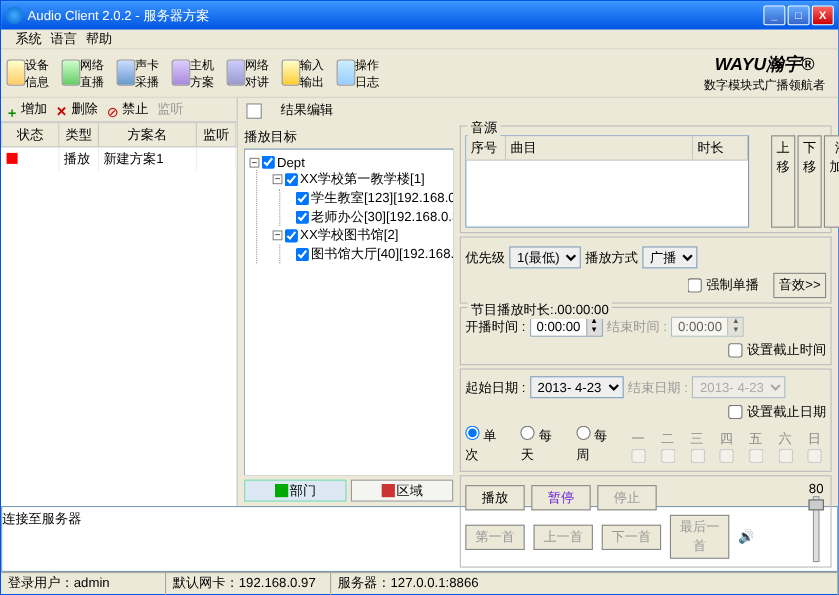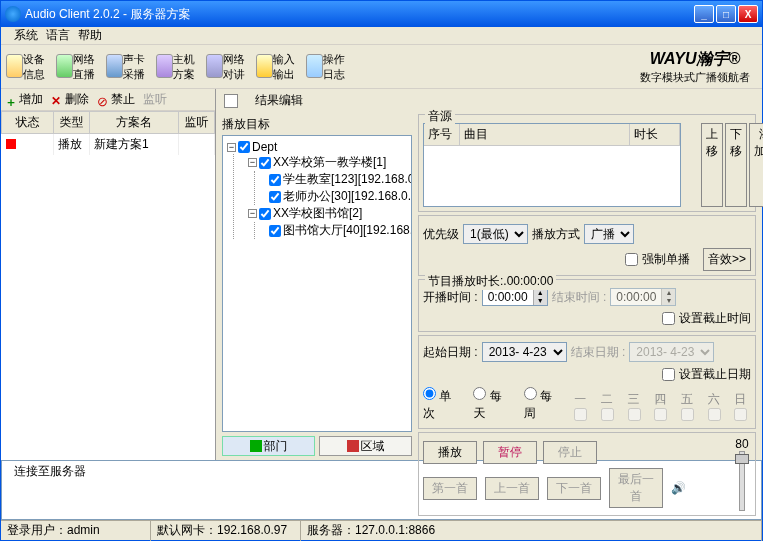--- a/index.html
+++ b/index.html
@@ -325,21 +325,21 @@
                 <label><span>日</span><input type="checkbox" disabled="" style=""></label>
               </div>
             </div>
           </div>
 
           <div class="fieldset">
             <div style="display:flex;gap:10px;align-items:flex-start">
               <div style="flex:1">
                 <div class="play-row">
                   <div class="btn">播放</div>
-                  <div class="btn" style="color:#be185d">暂停</div>
+                  <div class="btn" style="color:#6d28d9">暂停</div>
                   <div class="btn" style="color:#999">停止</div>
                 </div>
                 <div class="nav-row">
                   <div class="btn" style="color:#999">第一首</div>
                   <div class="btn" style="color:#999">上一首</div>
                   <div class="btn" style="color:#999">下一首</div>
                   <div class="btn" style="color:#999">最后一首</div>
                   <span class="speaker-icon">🔊</span>
                 </div>
               </div>
@@ -350,21 +350,21 @@
                   </div>
               </div>
             </div>
           </div>
         </div>
       </div>
     </div>
   </div>
 
   <div class="log-area">
-    <div style="padding:2px 12px">连接至服务器</div>
+    <div style="padding:2px 0">连接至服务器</div>
   </div>
 
   <div class="statusbar">
     <div class="sb-cell" style="width:150px"><span>登录用户：</span><span>admin</span></div>
     <div class="sb-cell" style="width:150px"><span>默认网卡：</span><span>192.168.0.97</span></div>
     <div class="sb-cell" style="flex:1"><span>服务器：</span><span>127.0.0.1:8866</span></div>
   </div>
 </div>
 
 </body></html>

